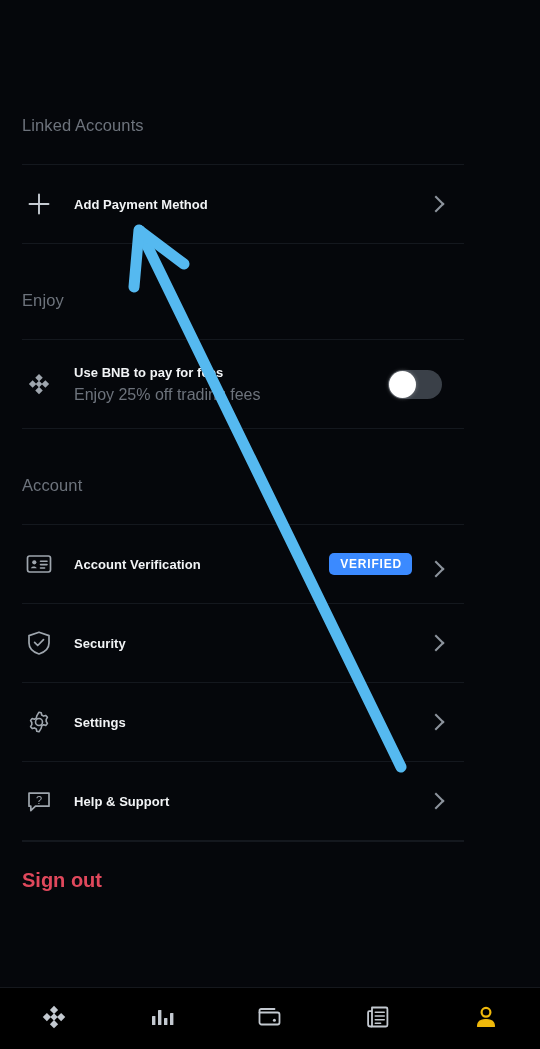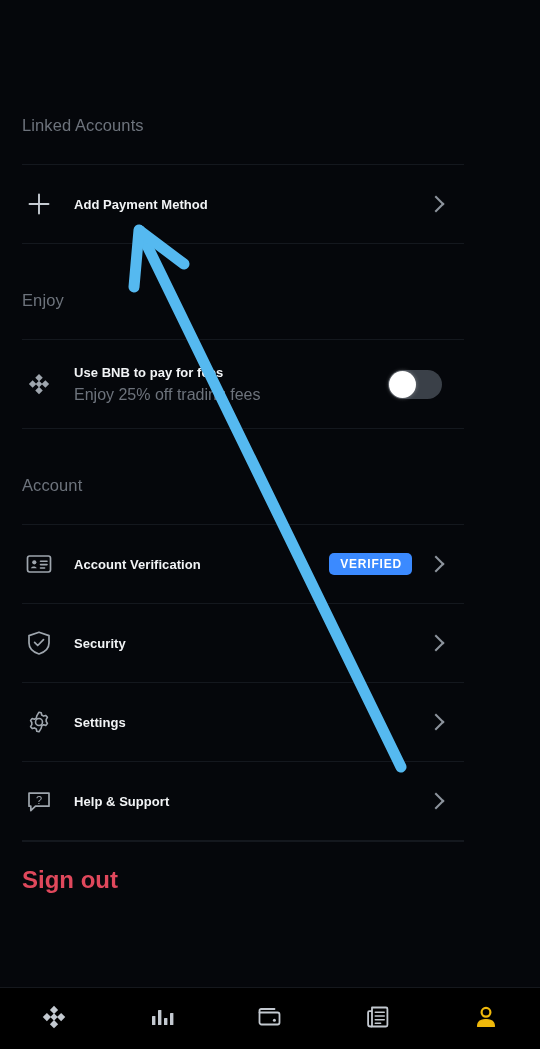--- a/index.html
+++ b/index.html
@@ -106,21 +106,21 @@
 
   .row-sub {
     font-size: 16px;
     color: #6d737c;
     margin-top: 6px;
     font-weight: 400;
   }
 
   .row-right {
     display: flex;
-    align-items: center;
+    align-items: flex-end;
     gap: 16px;
   }
 
   .chev {
     width: 12px;
     height: 12px;
     border-top: 2.2px solid #8d949d;
     border-right: 2.2px solid #8d949d;
     transform: rotate(45deg);
     margin-left: 2px;
@@ -156,21 +156,21 @@
     box-shadow: 0 0 4px rgba(255,255,255,0.35);
   }
 
   .signout-row {
     display: flex;
     align-items: center;
     height: 76px;
     padding-left: 22px;
   }
   .signout-label {
-    font-size: 24px;
+    font-size: 20px;
     font-weight: 700;
     color: #e0485c;
     text-align: right;
   }
 
   .spacer-sm { height: 22px; }
 
   
   .bottom-nav {
     position: absolute;

